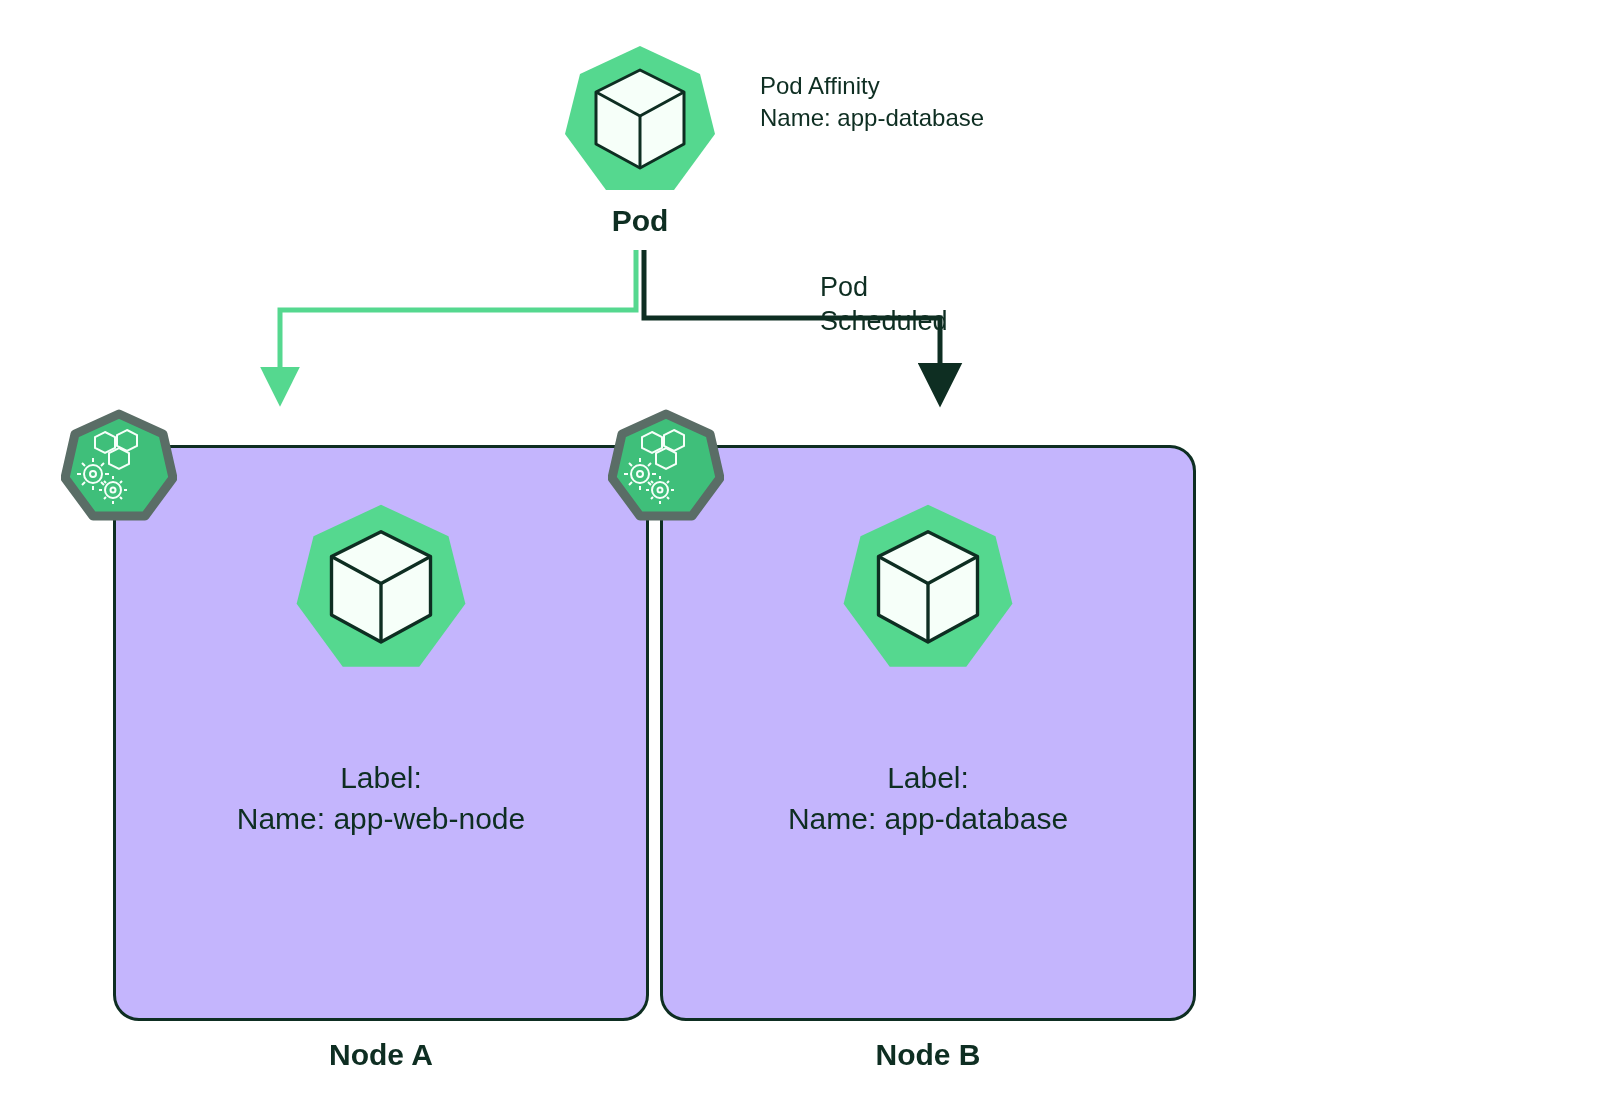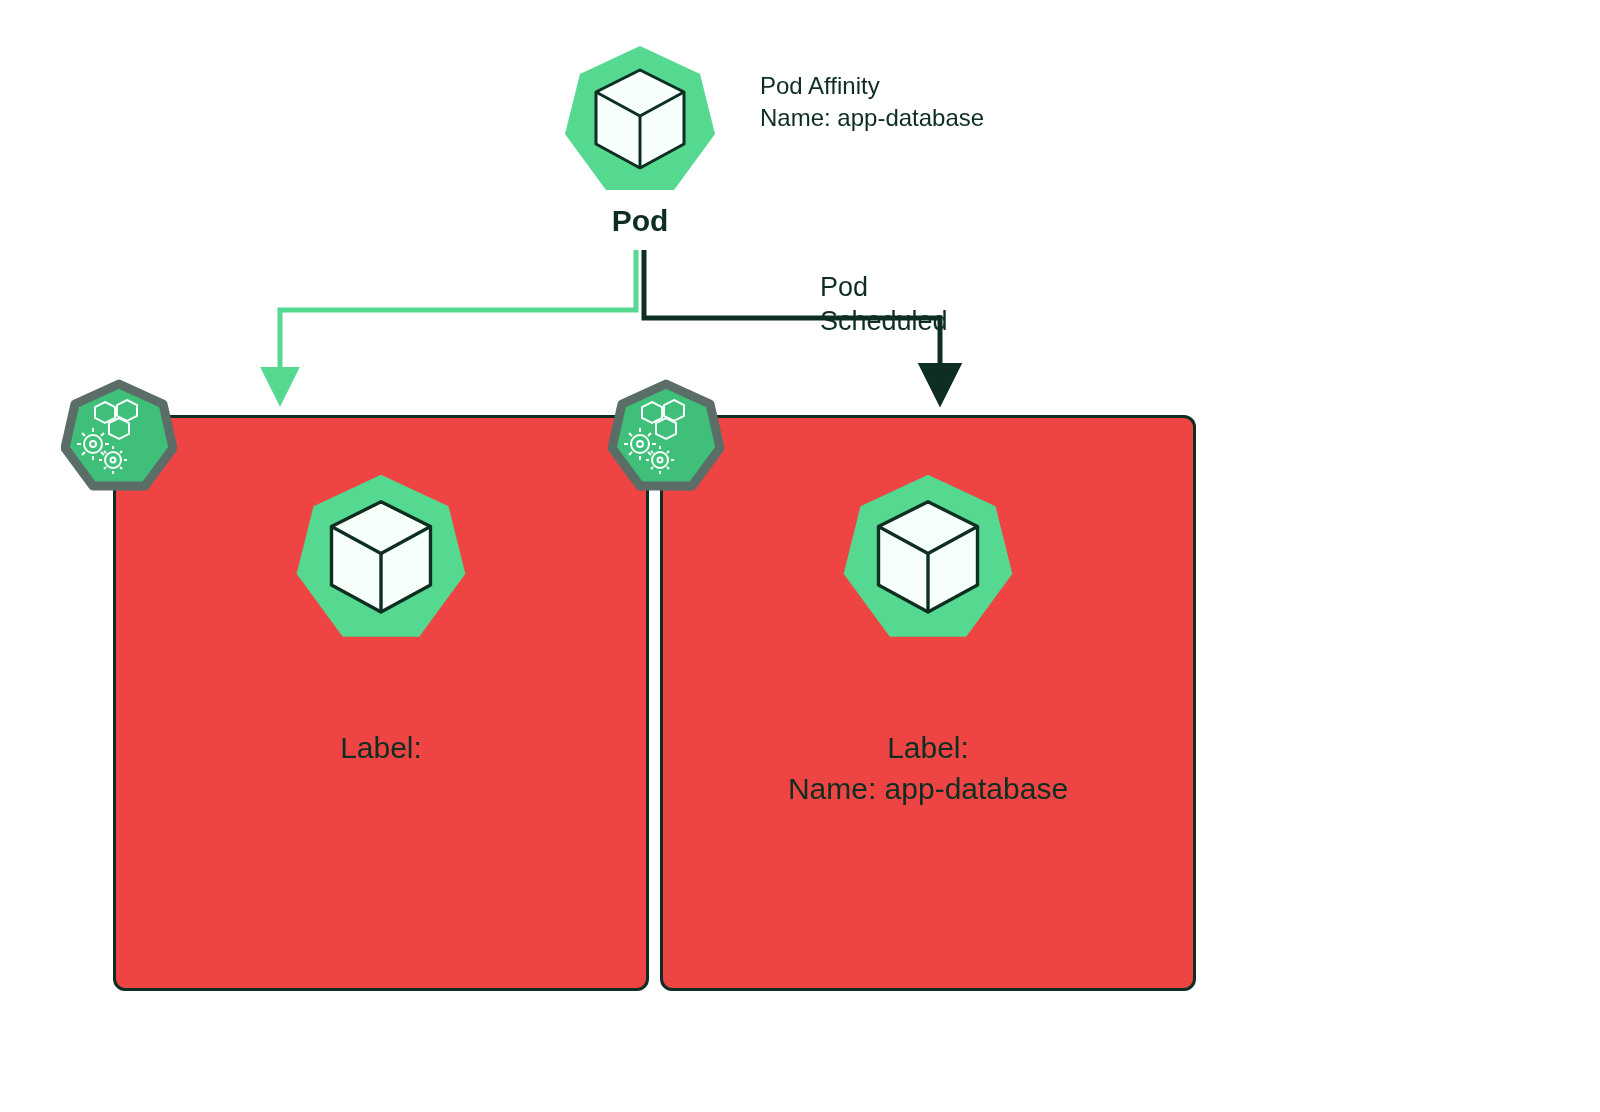--- a/index.html
+++ b/index.html
@@ -39,22 +39,23 @@
     font-size: 27px;
     line-height: 1.25;
     color: #0e2e22;
   }
 
   
   .node-card {
     width: 530px;
     height: 570px;
     border: 3px solid #0e2e22;
-    border-radius: 12px;
-    background: #ef4444;
+    border-radius: 26px;
+    background: #c4b5fd;
+    margin-top: 30px;
   }
   .node-a { left: 113px; top: 415px; }
   .node-b { left: 660px; top: 415px; }
 
   .node-title {
     position: absolute;
     width: 530px;
     top: 590px;
     text-align: center;
     font-size: 30px;
@@ -167,22 +168,24 @@
       <polygon points="80,6 140,34 155,94 114,150 46,150 5,94 20,34" fill="#55d88f"></polygon>
       <g fill="#f6fff9" stroke="#0e2e22" stroke-width="3" stroke-linejoin="round">
         <polygon points="80,30 124,52 124,104 80,128 36,104 36,52"></polygon>
         <polyline points="36,52 80,76 124,52" fill="none"></polyline>
         <line x1="80" y1="76" x2="80" y2="128"></line>
       </g>
     </svg>
 
     <div class="node-labeltext">
       <div>Label:</div>
+      <div>Name: app-web-node</div>
     </div>
 
+    <div class="node-title">Node A</div>
   </div>
 
   <div class="abs node-card node-b">
     <svg class="node-badge" viewBox="0 0 116 116">
       <polygon points="58,6 102,26 112,70 84,108 32,108 4,70 14,26" fill="#3fbf7a" stroke="#5a6d66" stroke-width="9" stroke-linejoin="round"></polygon>
       <g stroke="#f6fff9" stroke-width="2" fill="none">
         <polygon points="44,24 54,29 54,40 44,45 34,40 34,29"></polygon>
         <polygon points="66,22 76,27 76,38 66,43 56,38 56,27"></polygon>
         <polygon points="58,40 68,45 68,56 58,61 48,56 48,45"></polygon>
       </g>
@@ -203,15 +206,16 @@
         <polyline points="36,52 80,76 124,52" fill="none"></polyline>
         <line x1="80" y1="76" x2="80" y2="128"></line>
       </g>
     </svg>
 
     <div class="node-labeltext">
       <div>Label:</div>
       <div>Name: app-database</div>
     </div>
 
+    <div class="node-title">Node B</div>
   </div>
 
 </div>
 
 </body></html>

